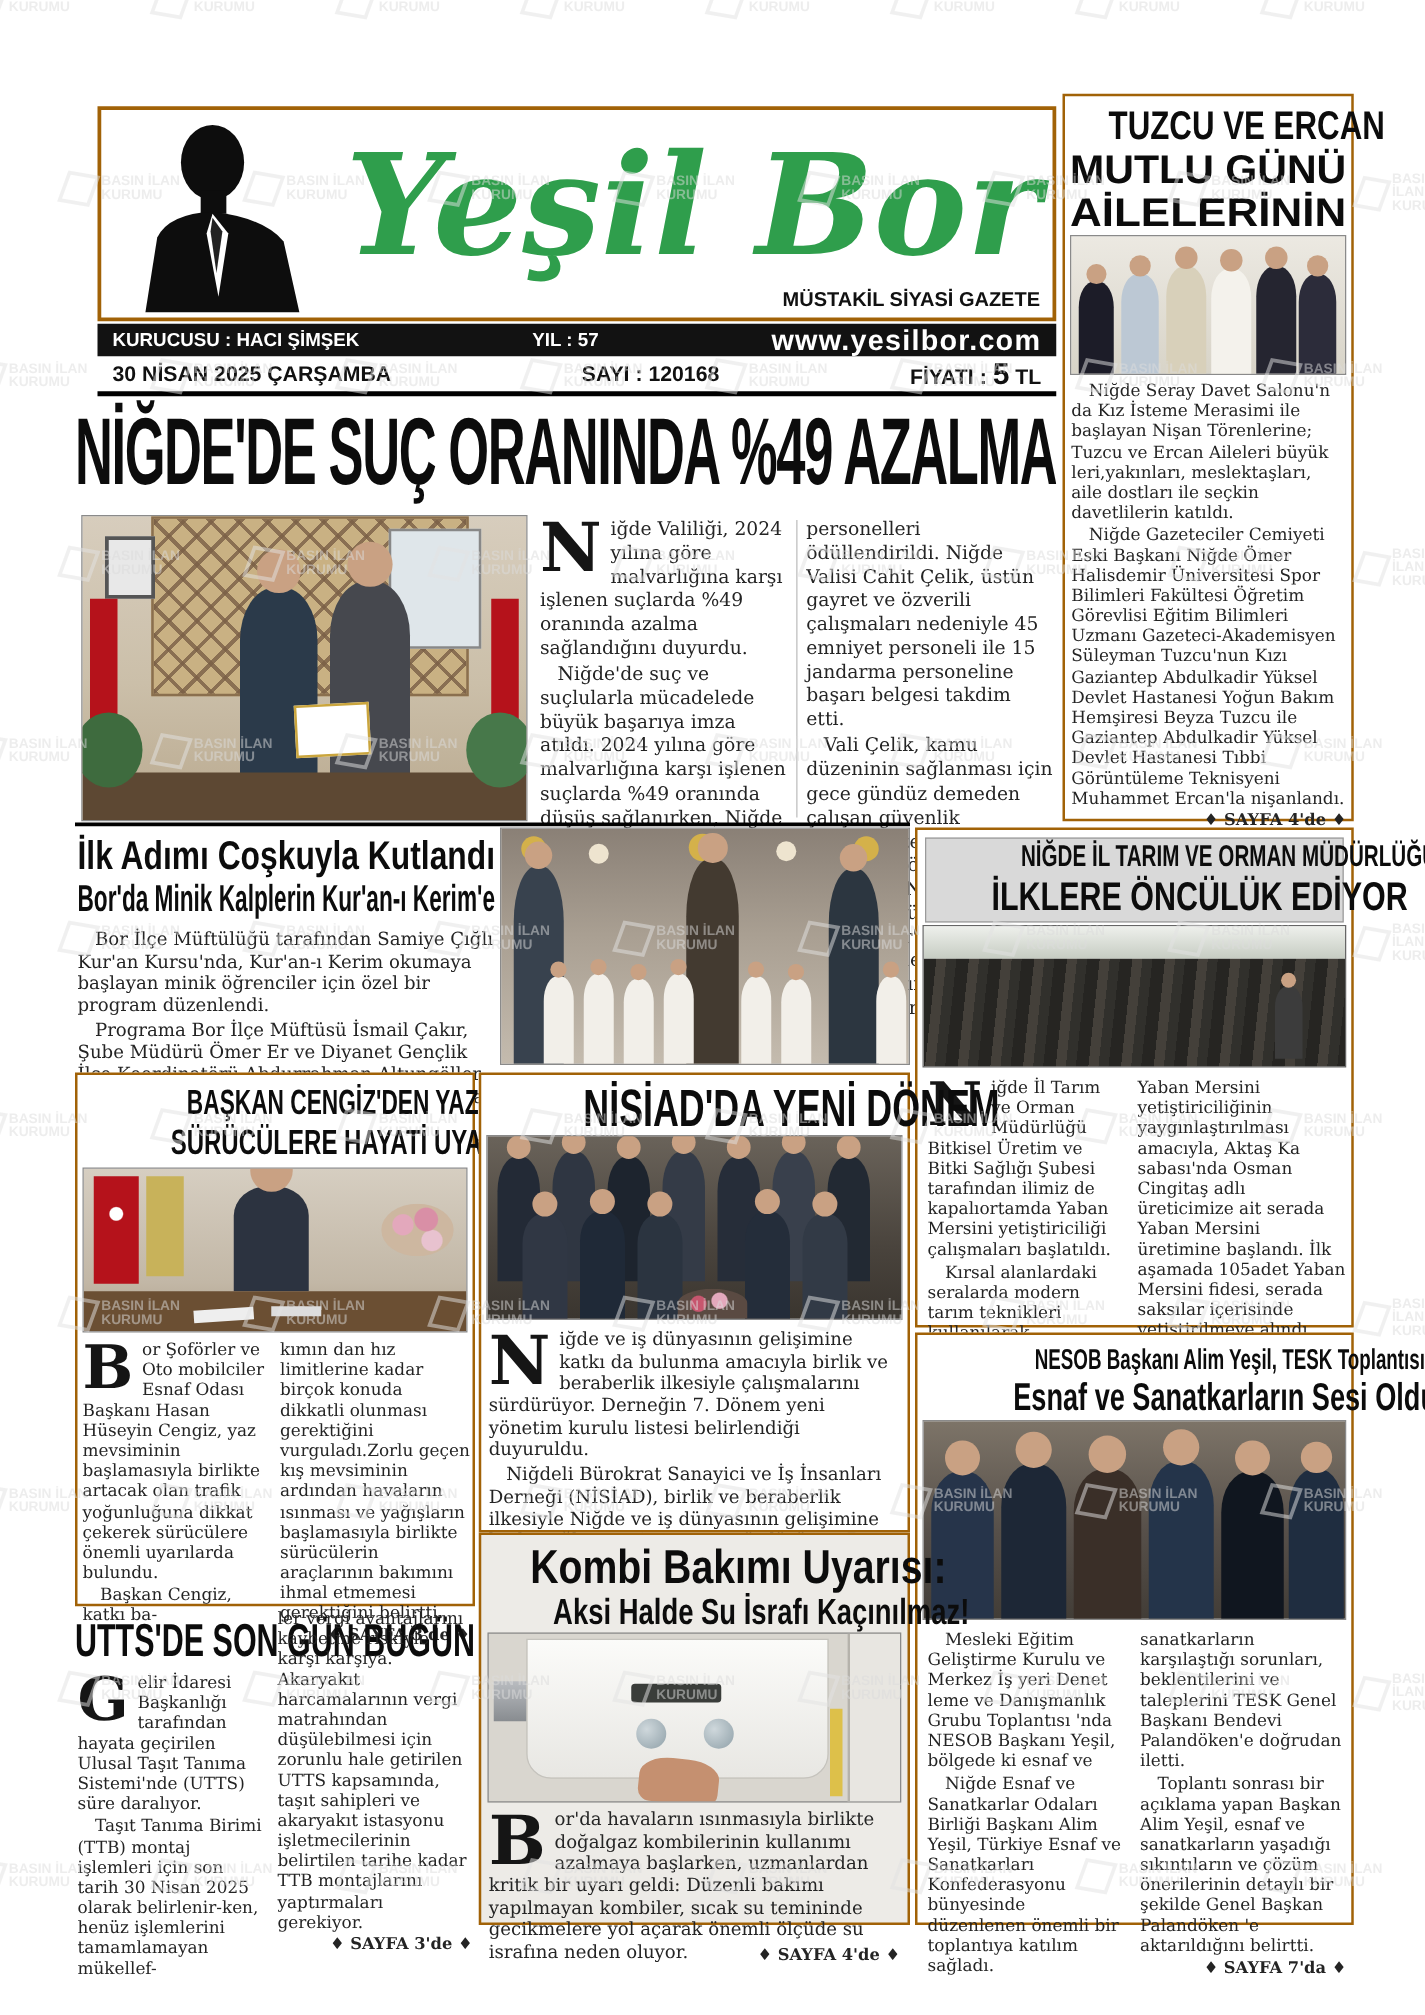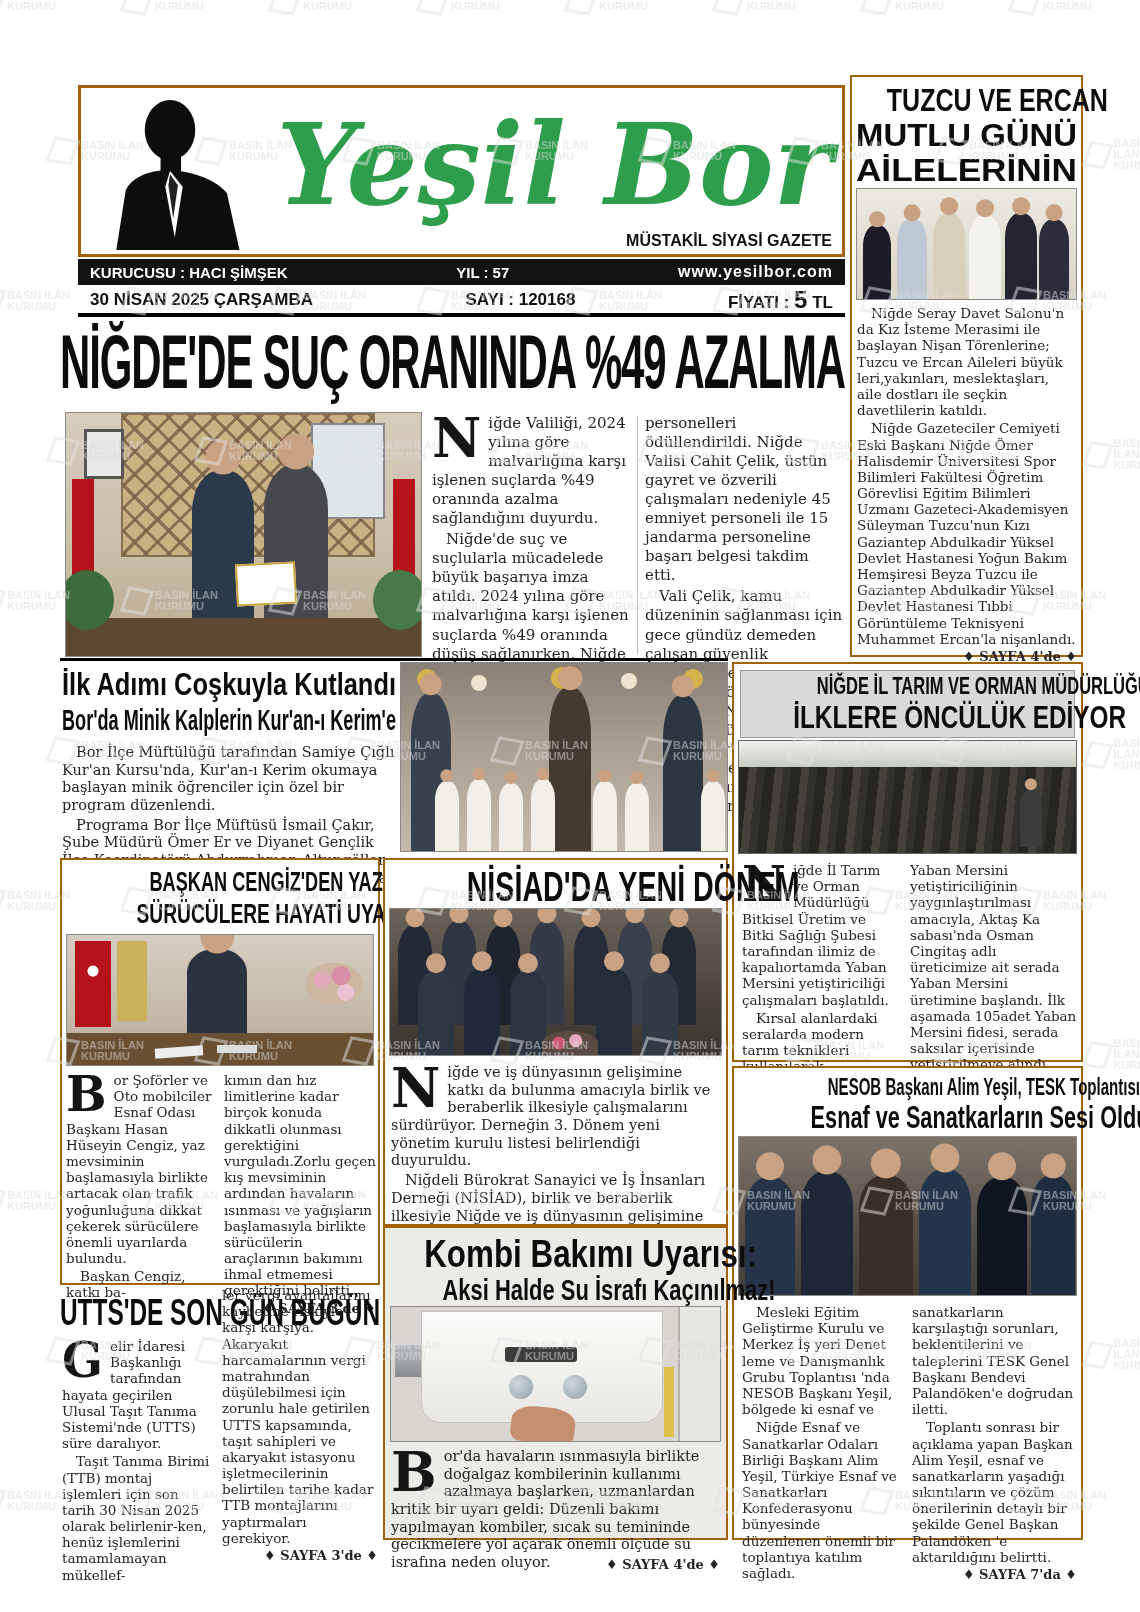--- a/index.html
+++ b/index.html
@@ -46,21 +46,21 @@
     </svg>
     <div class="center" style="position:absolute;left:195px;right:10px;top:2px;height:152px;">
       <span class="fitx" style="font-family: &quot;DejaVu Serif&quot;, serif; font-weight: bold; font-style: italic; font-size: 112px; line-height: 150px; color: rgb(47, 158, 76); transform-origin: center center; transform: scaleX(0.998205);">Yeşil Bor</span>
     </div>
     <div style="position:absolute;right:10px;bottom:4px;font-family:'Liberation Sans',sans-serif;font-weight:bold;font-size:16px;color:#111;">MÜSTAKİL SİYASİ GAZETE</div>
   </div>
 
   <div class="blackbar" style="left:78px;top:259px;width:767px;height:26px;font-size:15px;padding:0 12px;">
     <span>KURUCUSU : HACI ŞİMŞEK</span>
     <span>YIL : 57</span>
-    <span style="font-size:16px;letter-spacing:1px;">www.yesilbor.com</span>
+    <span style="font-size:23px;letter-spacing:1px;">www.yesilbor.com</span>
   </div>
 
   <div class="datebar" style="left:78px;top:287px;width:767px;height:25px;font-size:17px;padding:0 12px;">
     <span>30 NİSAN 2025 ÇARŞAMBA</span>
     <span>SAYI : 120168</span>
     <span>
       <span>FİYATI :</span>
       <span style="font-size:24px;">5</span>
       <span>TL</span>
     </span>
@@ -208,21 +208,21 @@
     <div class="pr" style="left:272px;width:34px;height:100px;bottom:30px;background:#222933;"></div>
     <div class="pr" style="left:28px;width:36px;height:84px;background:#303744;"></div>
     <div class="pr" style="left:74px;width:36px;height:86px;background:#1f2937;"></div>
     <div class="pr" style="left:120px;width:36px;height:84px;background:#2b3440;"></div>
     <div class="pr" style="left:206px;width:36px;height:86px;background:#242d3a;"></div>
     <div class="pr" style="left:252px;width:36px;height:84px;background:#323a46;"></div>
     <div class="abs" style="left:152px;bottom:0;width:56px;height:24px;border-radius:50% 50% 0 0;background:radial-gradient(circle at 30% 50%,#c7566e 0 6px,transparent 7px),radial-gradient(circle at 60% 40%,#e3a8bc 0 6px,transparent 7px),#5a4a42;"></div>
   </div>
   <div class="abs body-text" style="left:391px;top:1064px;width:331px;height:156px;font-size:14.5px;line-height:1.22;">
     <span class="dropcap">N</span>
-    <p>iğde ve iş dünyasının gelişimine katkı da bulunma amacıyla birlik ve beraberlik ilkesiyle çalışmalarını sürdürüyor. Derneğin 3. Dönem yeni yönetim kurulu listesi belirlendiği duyuruldu.</p>
+    <p>iğde ve iş dünyasının gelişimine katkı da bulunma amacıyla birlik ve beraberlik ilkesiyle çalışmalarını sürdürüyor. Derneğin 7. Dönem yeni yönetim kurulu listesi belirlendiği duyuruldu.</p>
     <p class="p-ind">Niğdeli Bürokrat Sanayici ve İş İnsanları Derneği (NİSİAD), birlik ve beraberlik ilkesiyle Niğde ve iş dünyasının gelişimine katkı sağlama misyonu nu sürdürüyor. Bu amaç doğrultusunda, derneğin 3. Dönem yeni yönetim kurulu listesi belirlendiği duyuruldu.</p>
     <div class="pageref" style="margin-top:-17px;">♦ SAYFA 7'de ♦</div>
   </div>
 
   <div class="box" style="left:732px;top:1066px;width:351px;height:474px;">
     <div class="center" style="position:absolute;left:4px;right:4px;top:6px;">
       <span class="hl-line hl"><span class="fitx" style="font-size: 23px; line-height: 27px; transform-origin: center center; transform: scaleX(0.653809);">NESOB Başkanı Alim Yeşil, TESK Toplantısında</span></span>
       <span class="hl-line hl"><span class="fitx" style="font-size: 31px; line-height: 34px; transform-origin: center center; transform: scaleX(0.700187);">Esnaf ve Sanatkarların Sesi Oldu</span></span>
     </div>
   </div>

